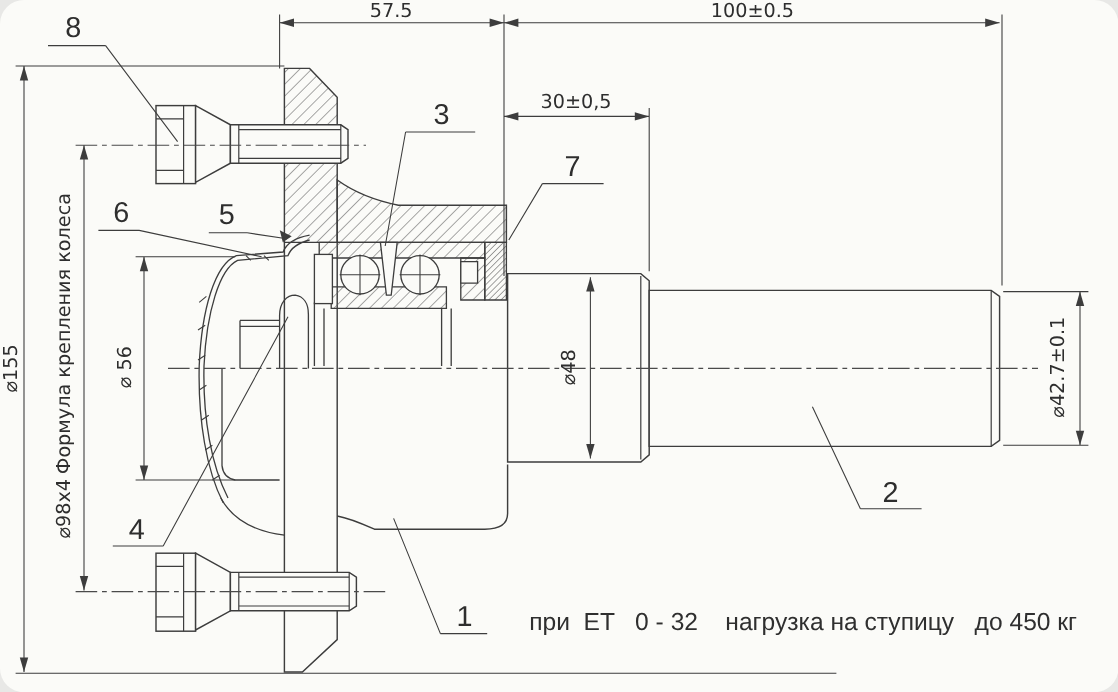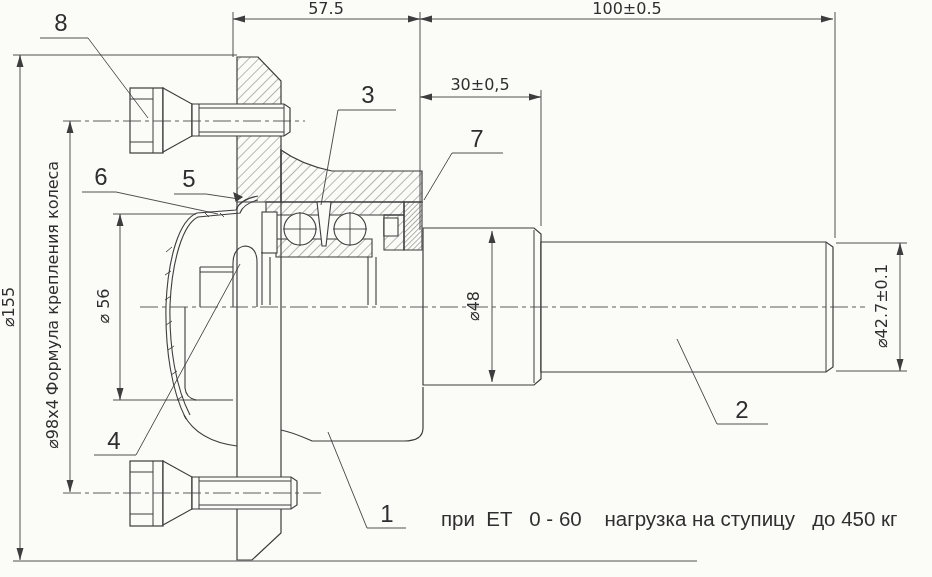--- a/index.html
+++ b/index.html
@@ -1,18 +1,18 @@
 <!DOCTYPE html>
 <html><head>
 <meta charset="utf-8">
 <style>
   html,body{margin:0;padding:0;background:#e8e8e6;}
   .stage{
     position:relative;width:932px;height:577px;background:#fbfbf8;
-    font-family:"Liberation Sans",sans-serif;overflow:hidden;
+    font-family:"Liberation Sans",sans-serif;overflow:hidden;border-radius:20px;
   }
   svg{position:absolute;left:0;top:0;}
   .partnum{font-family:"Liberation Sans",sans-serif;font-size:24px;fill:#2e2e2e;}
   .dimtxt{font-family:"DejaVu Sans",sans-serif;font-size:16px;fill:#2e2e2e;}
   .notes{
     position:absolute;left:441px;top:458px;width:480px;
     font-size:20.5px;line-height:24.5px;color:#2f2f2f;white-space:pre;
     font-family:"Liberation Sans",sans-serif;
   }
 </style>
@@ -173,17 +173,17 @@
     <text class="partnum" x="477" y="147" text-anchor="middle">7</text>
     <text class="partnum" x="101" y="185" text-anchor="middle">6</text>
     <text class="partnum" x="189" y="187" text-anchor="middle">5</text>
     <text class="partnum" x="114" y="449" text-anchor="middle">4</text>
     <text class="partnum" x="387" y="522" text-anchor="middle">1</text>
     <text class="partnum" x="742" y="418" text-anchor="middle">2</text>
   </g>
 </svg>
 
 <div class="notes">
-  <div>при  ET   0 - 60    нагрузка на ступицу   до 450 кг</div>
+  <div>при  ET   0 - 32    нагрузка на ступицу   до 450 кг</div>
   
   
 </div>
 </div>
 
 </body></html>

